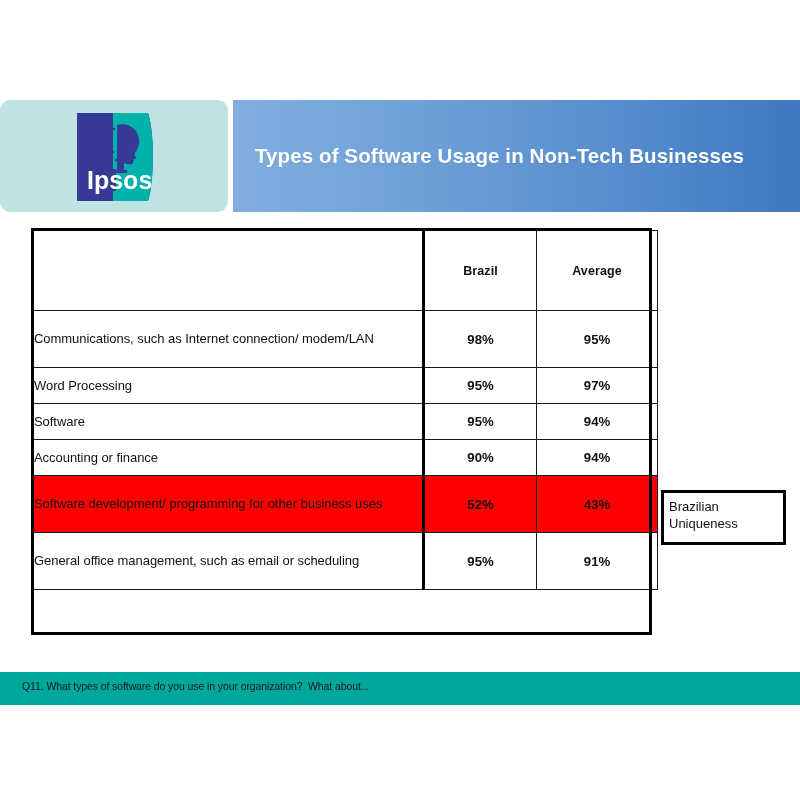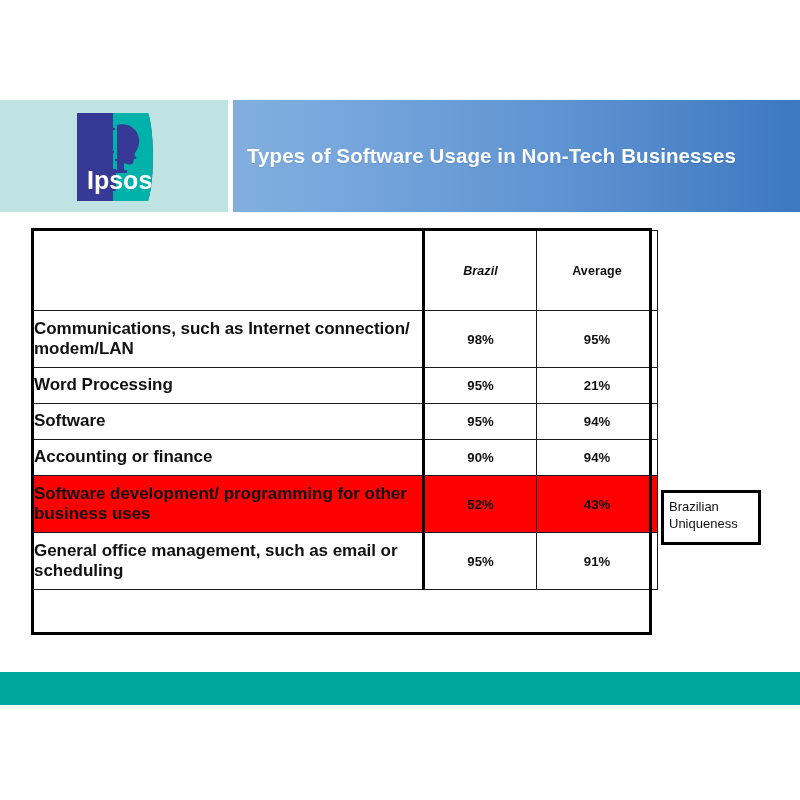--- a/index.html
+++ b/index.html
@@ -23,20 +23,21 @@
     width: 800px;
     height: 112px;
   }
   #logo-panel {
     position: absolute;
     left: 0;
     top: 0;
     width: 228px;
     height: 112px;
     background: #bfe2e3;
+    border-radius: 11px;
   }
   #logo-mark {
     position: absolute;
     left: 77px;
     top: 13px;
     width: 83px;
     height: 88px;
   }
   #title-panel {
     position: absolute;
@@ -46,42 +47,42 @@
     height: 112px;
     background: linear-gradient(to right, #82aedf 0%, #7aa9dd 14%, #5d92d1 60%, #3d78c0 100%);
     display: flex;
     align-items: center;
   }
   #slide-title {
     color: #ffffff;
     font-size: 20.5px;
     font-weight: bold;
     letter-spacing: 0.1px;
-    padding-left: 14px;
+    padding-left: 22px;
     white-space: nowrap;
     text-shadow: 0 1px 1px rgba(0,0,0,0.10);
   }
 
   
   #data-table {
     position: absolute;
     left: 33px;
     top: 230px;
     width: 619px;
     border-collapse: collapse;
     table-layout: fixed;
     background: #ffffff;
   }
   #data-table td, #data-table th {
     border: 1px solid #1a1a1a;
     padding: 0;
     vertical-align: middle;
   }
   .col-label { width: 388px; }
-  .col-val   { width: 111px; font-style: italic; }
+  .col-val   { width: 111px; }
   .col-val2  { width: 120px; }
 
   
   #table-frame {
     position: absolute;
     left: 31px;
     top: 228px;
     width: 621px;
     height: 407px;
     border: 3px solid #000000;
@@ -97,22 +98,22 @@
   }
   .head-cell {
     text-align: center;
     font-size: 12.5px;
     font-weight: bold;
     color: #111111;
     letter-spacing: 0.1px;
   }
 
   .label-cell {
-    font-size: 17px;
-    font-weight: bold;
+    font-size: 13px;
+    font-weight: normal;
     color: #111111;
     padding: 4px 2px 4px 5px;
     line-height: 1.20;
     letter-spacing: -0.05px;
   }
   .value-cell {
     text-align: center;
     font-size: 13.2px;
     font-weight: bold;
     color: #111111;
@@ -122,21 +123,21 @@
 
   tr.highlight td {
     background: #fe0000;
   }
 
   
   #callout-box {
     position: absolute;
     left: 661px;
     top: 490px;
-    width: 100px;
+    width: 125px;
     height: 55px;
     border: 3px solid #000000;
     box-sizing: border-box;
     background: #ffffff;
     padding: 5px 0 0 5px;
   }
   .callout-line {
     display: block;
     font-size: 13px;
     color: #111111;
@@ -226,21 +227,21 @@
 
     <tr class="row-tall thick-top">
       <td class="label-cell">Communications, such as Internet connection/ modem/LAN</td>
       <td class="value-cell sep-left">98%</td>
       <td class="value-cell">95%</td>
     </tr>
 
     <tr class="row-short">
       <td class="label-cell">Word Processing</td>
       <td class="value-cell sep-left">95%</td>
-      <td class="value-cell">21%</td>
+      <td class="value-cell">97%</td>
     </tr>
 
     <tr class="row-short">
       <td class="label-cell">Software</td>
       <td class="value-cell sep-left">95%</td>
       <td class="value-cell">94%</td>
     </tr>
 
     <tr class="row-short">
       <td class="label-cell">Accounting or finance</td>
@@ -263,14 +264,15 @@
   </tbody>
 </table>
 <div id="table-frame"></div>
 
 <div id="callout-box">
   <span class="callout-line">Brazilian</span>
   <span class="callout-line">Uniqueness</span>
 </div>
 
 <div id="footer-band">
+  <div id="footer-note">Q11. What types of software do you use in your organization?  What about...</div>
   <div id="page-number">16</div>
 </div>
 
 </body></html>

